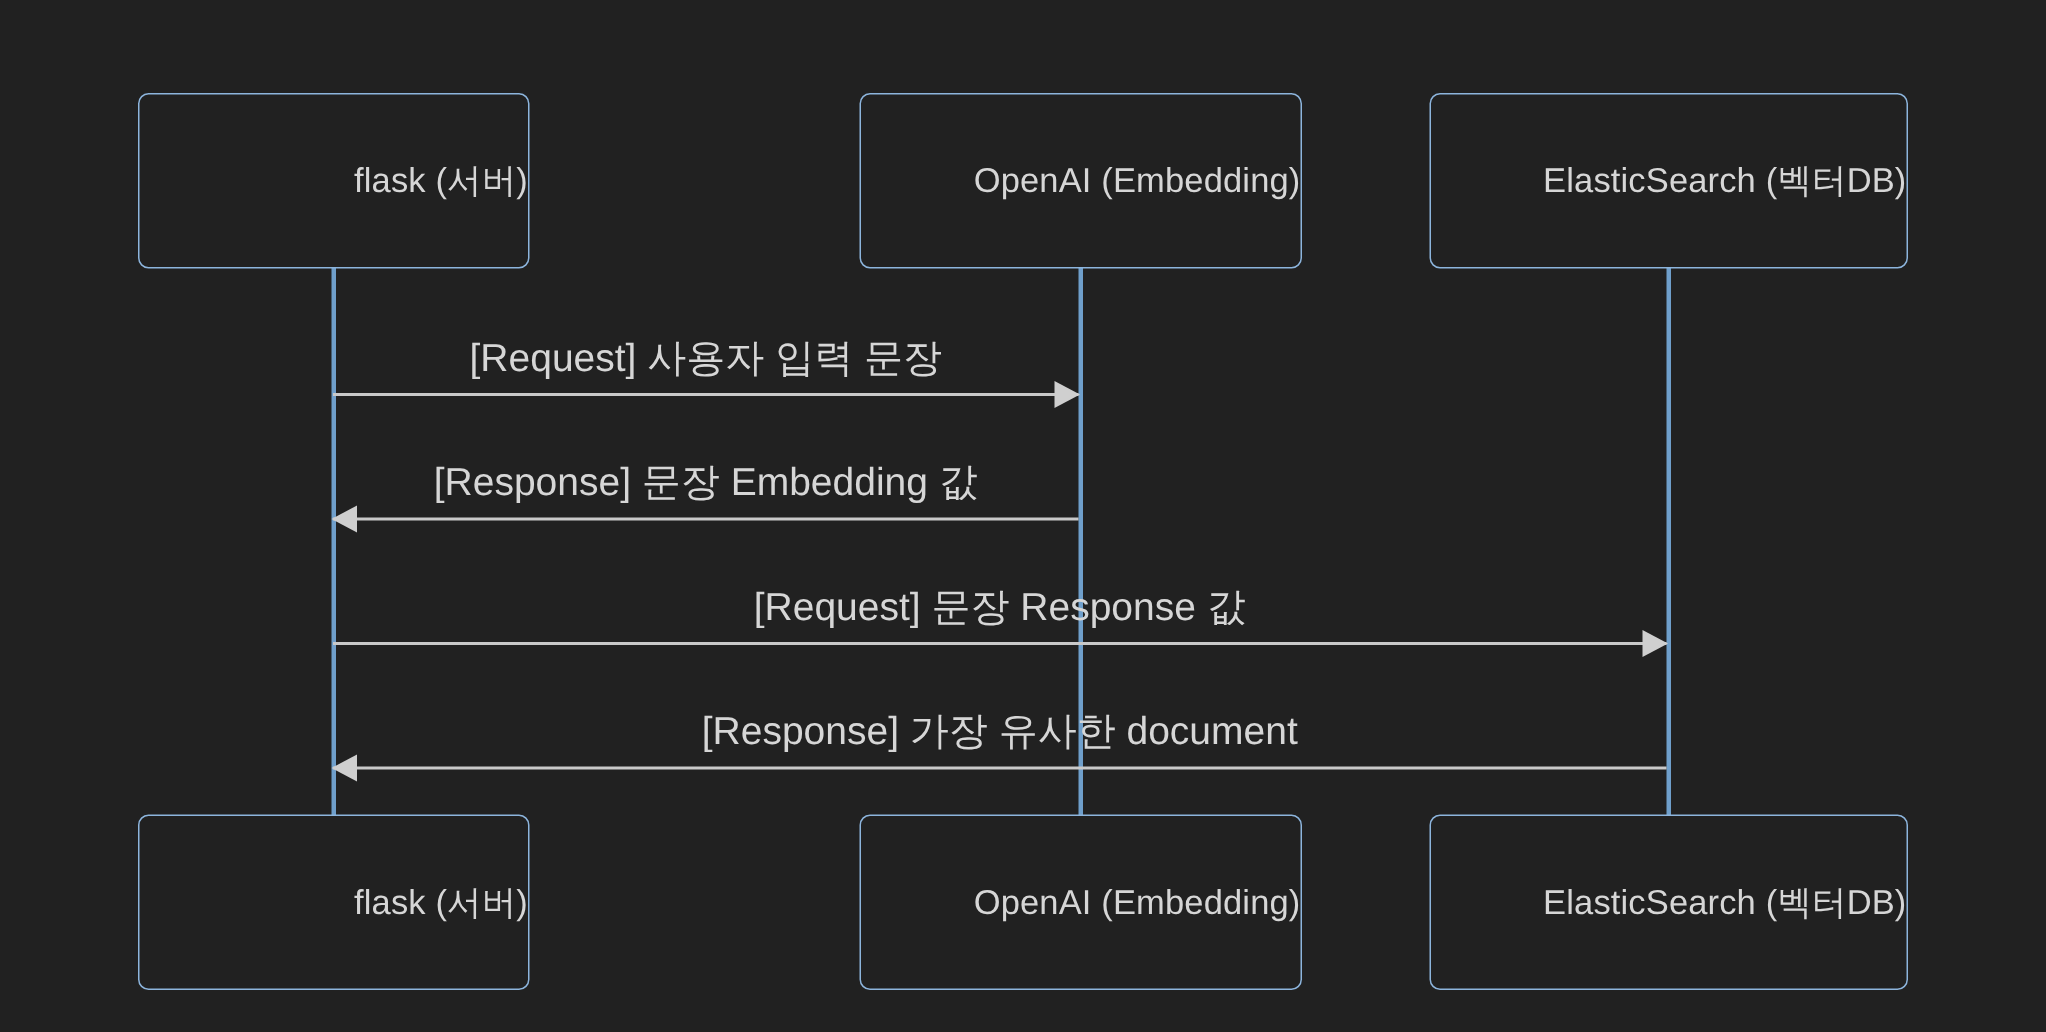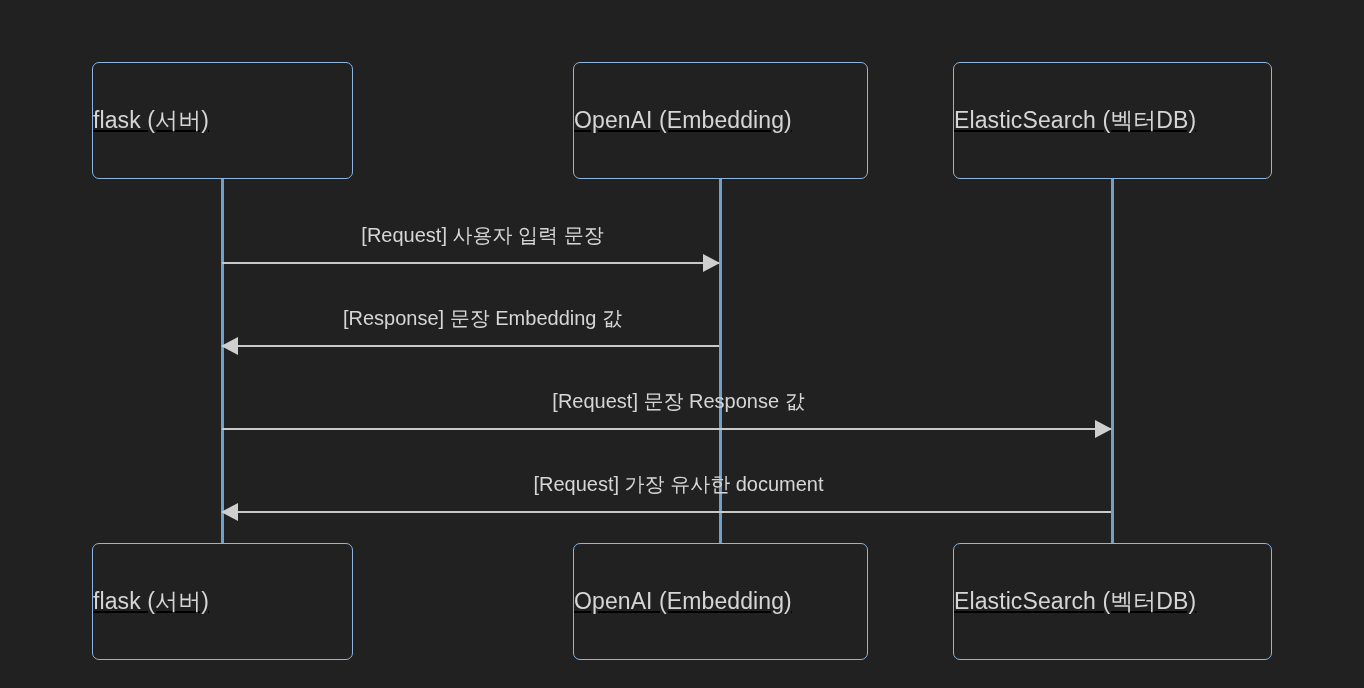--- a/index.html
+++ b/index.html
@@ -22,23 +22,22 @@
 
   
   .participant-box {
     position: absolute;
     box-sizing: border-box;
     border: 1.6px solid #8db5dd;
     border-radius: 7px;
     background: #212121;
     display: flex;
     align-items: center;
-    justify-content: flex-start;
+    justify-content: flex-end;
     z-index: 4;
-    text-decoration: underline;
   }
   .participant-label {
     color: #d6d6d6;
     font-size: 23px;
     line-height: 1.2;
     letter-spacing: 0.1px;
     white-space: nowrap;
     text-align: center;
   }
 
@@ -80,24 +79,23 @@
     left: -1px;
     border-right: 17px solid #cfcfcf;
   }
   .message .msg-label {
     position: absolute;
     top: -39px;
     left: 0;
     width: 100%;
     text-align: center;
     color: #d6d6d6;
-    font-size: 20px;
+    font-size: 26px;
     line-height: 1.2;
     white-space: nowrap;
-    padding-left: 12px;
   }
 </style>
 </head>
 <body>
 
 <div id="diagram">
 
   <div class="lifeline" style="left:220.5px; top:178px; height:367px;"></div>
   <div class="lifeline" style="left:718.5px; top:178px; height:367px;"></div>
   <div class="lifeline" style="left:1110.5px; top:178px; height:367px;"></div>
@@ -126,21 +124,21 @@
     <span class="msg-arrow"></span>
   </div>
 
   <div class="message dir-right" style="left:222px; top:428px; width:889px;">
     <span class="msg-label">[Request] 문장 Response 값</span>
     <span class="msg-line"></span>
     <span class="msg-arrow"></span>
   </div>
 
   <div class="message dir-left" style="left:222px; top:511px; width:889px;">
-    <span class="msg-label">[Request] 가장 유사한 document</span>
+    <span class="msg-label">[Response] 가장 유사한 document</span>
     <span class="msg-line"></span>
     <span class="msg-arrow"></span>
   </div>
 
   <div class="participant-box" style="left:92px; top:543px; width:261px; height:117px;">
     <span class="participant-label">flask (서버)</span>
   </div>
 
   <div class="participant-box" style="left:573px; top:543px; width:295px; height:117px;">
     <span class="participant-label">OpenAI (Embedding)</span>

